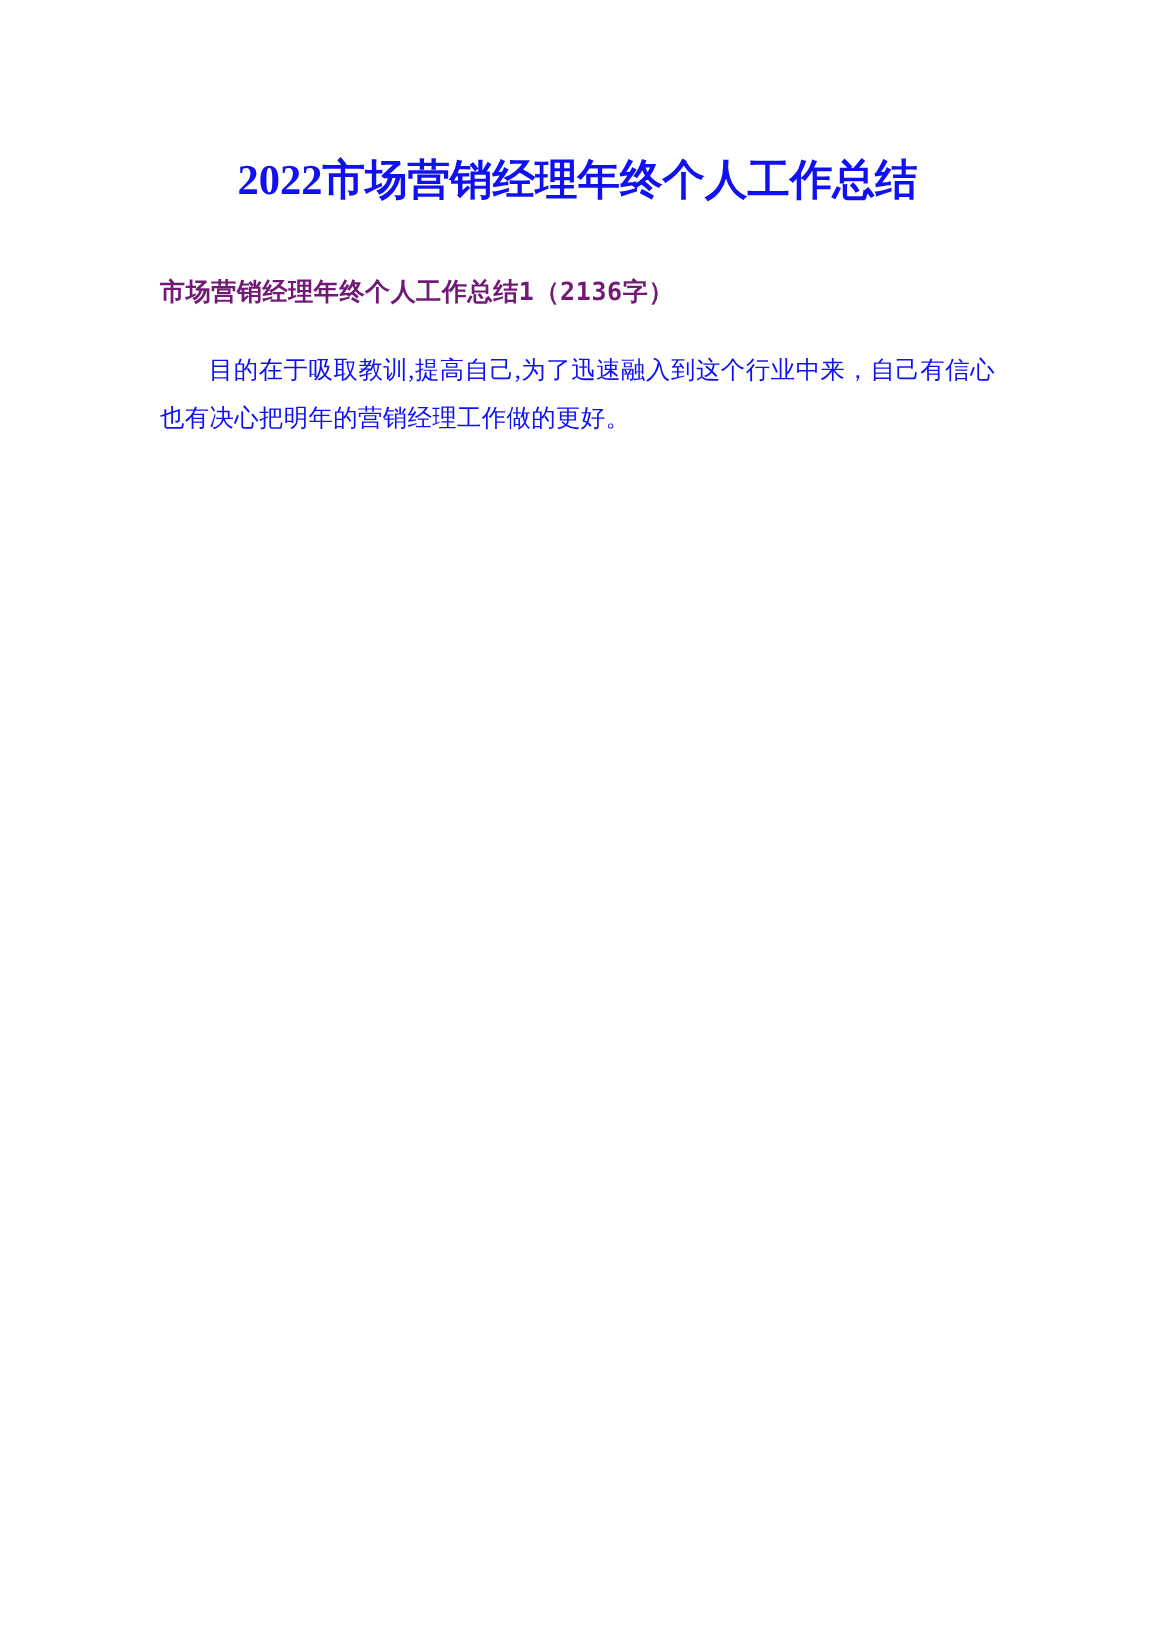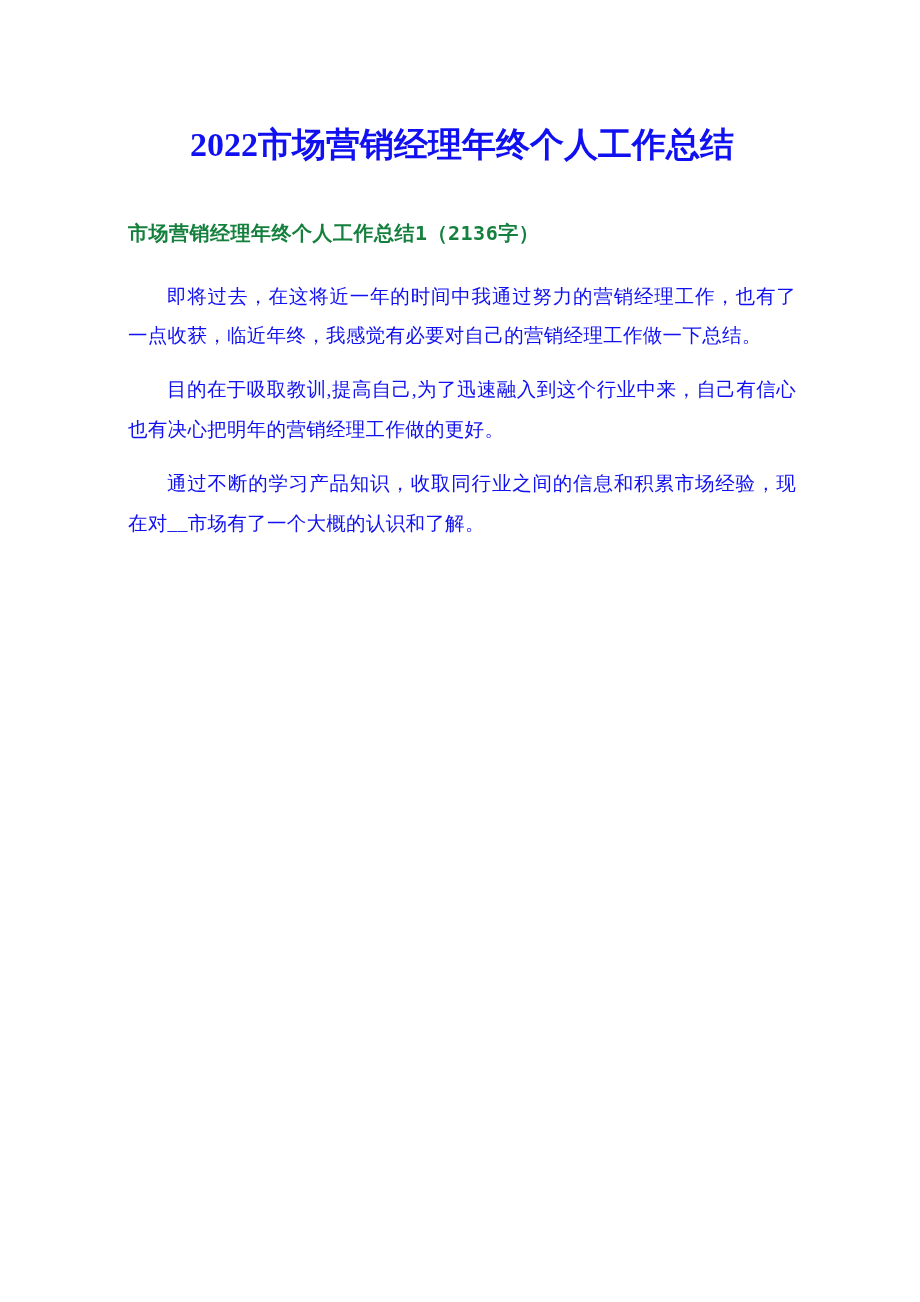--- a/index.html
+++ b/index.html
@@ -28,21 +28,21 @@
     color: #1010f0;
     text-align: center;
     letter-spacing: 0px;
     margin: 0 0 52px 0;
     line-height: 1.25;
   }
   .section-heading {
     font-family: "DejaVu Sans Mono", "Liberation Mono", monospace;
     font-size: 20px;
     font-weight: 700;
-    color: #15803d;
+    color: #701a75;
     margin: 0 0 30px 0;
     line-height: 1.4;
     letter-spacing: 0.5px;
   }
   .para {
     font-family: "Liberation Serif", "DejaVu Serif", serif;
     font-size: 19.5px;
     color: #1010f0;
     line-height: 2.05;
     margin: 0 0 14px 0;
@@ -55,18 +55,16 @@
 </head>
 <body>
 
 <div class="page">
   <div class="content">
 
     <h1 class="doc-title">2022市场营销经理年终个人工作总结</h1>
 
     <h2 class="section-heading">市场营销经理年终个人工作总结1（2136字）</h2>
 
-    <p class="para">即将过去，在这将近一年的时间中我通过努力的营销经理工作，也有了一点收获，临近年终，我感觉有必要对自己的营销经理工作做一下总结。</p>
     <p class="para">目的在于吸取教训,提高自己,为了迅速融入到这个行业中来，自己有信心也有决心把明年的营销经理工作做的更好。</p>
-    <p class="para">通过不断的学习产品知识，收取同行业之间的信息和积累市场经验，现在对__市场有了一个大概的认识和了解。</p>
 
   </div>
 </div>
 
 </body></html>

